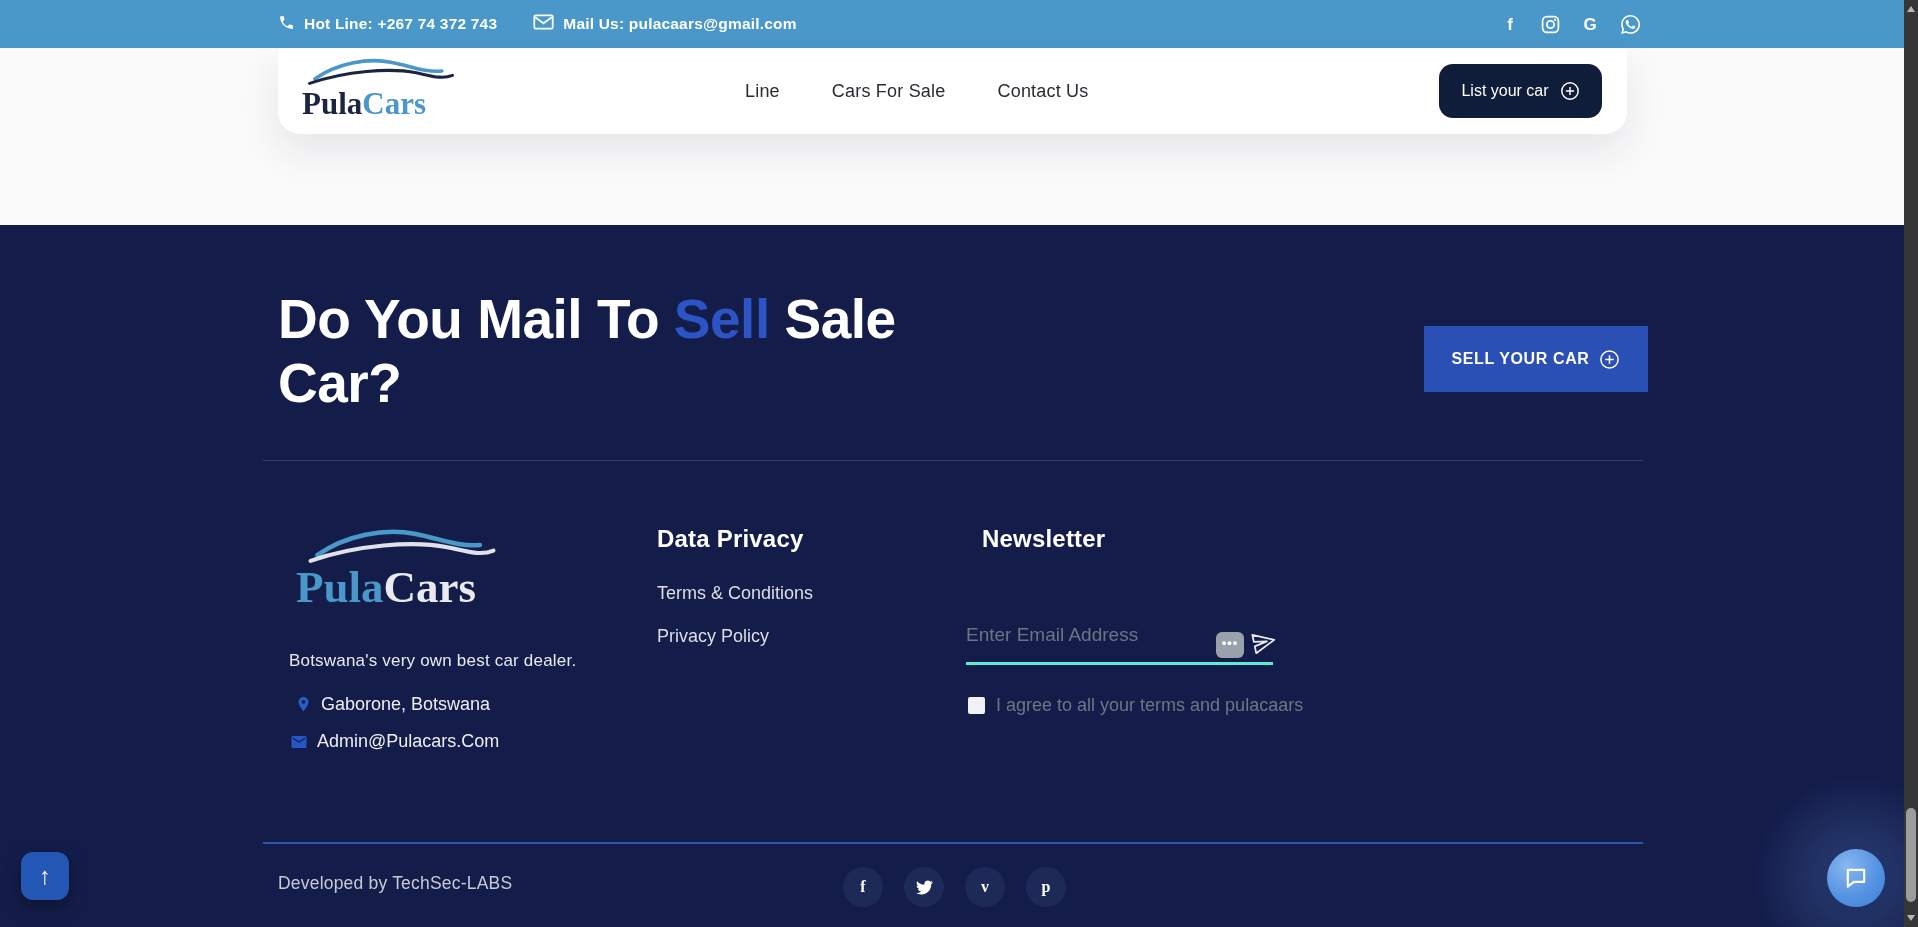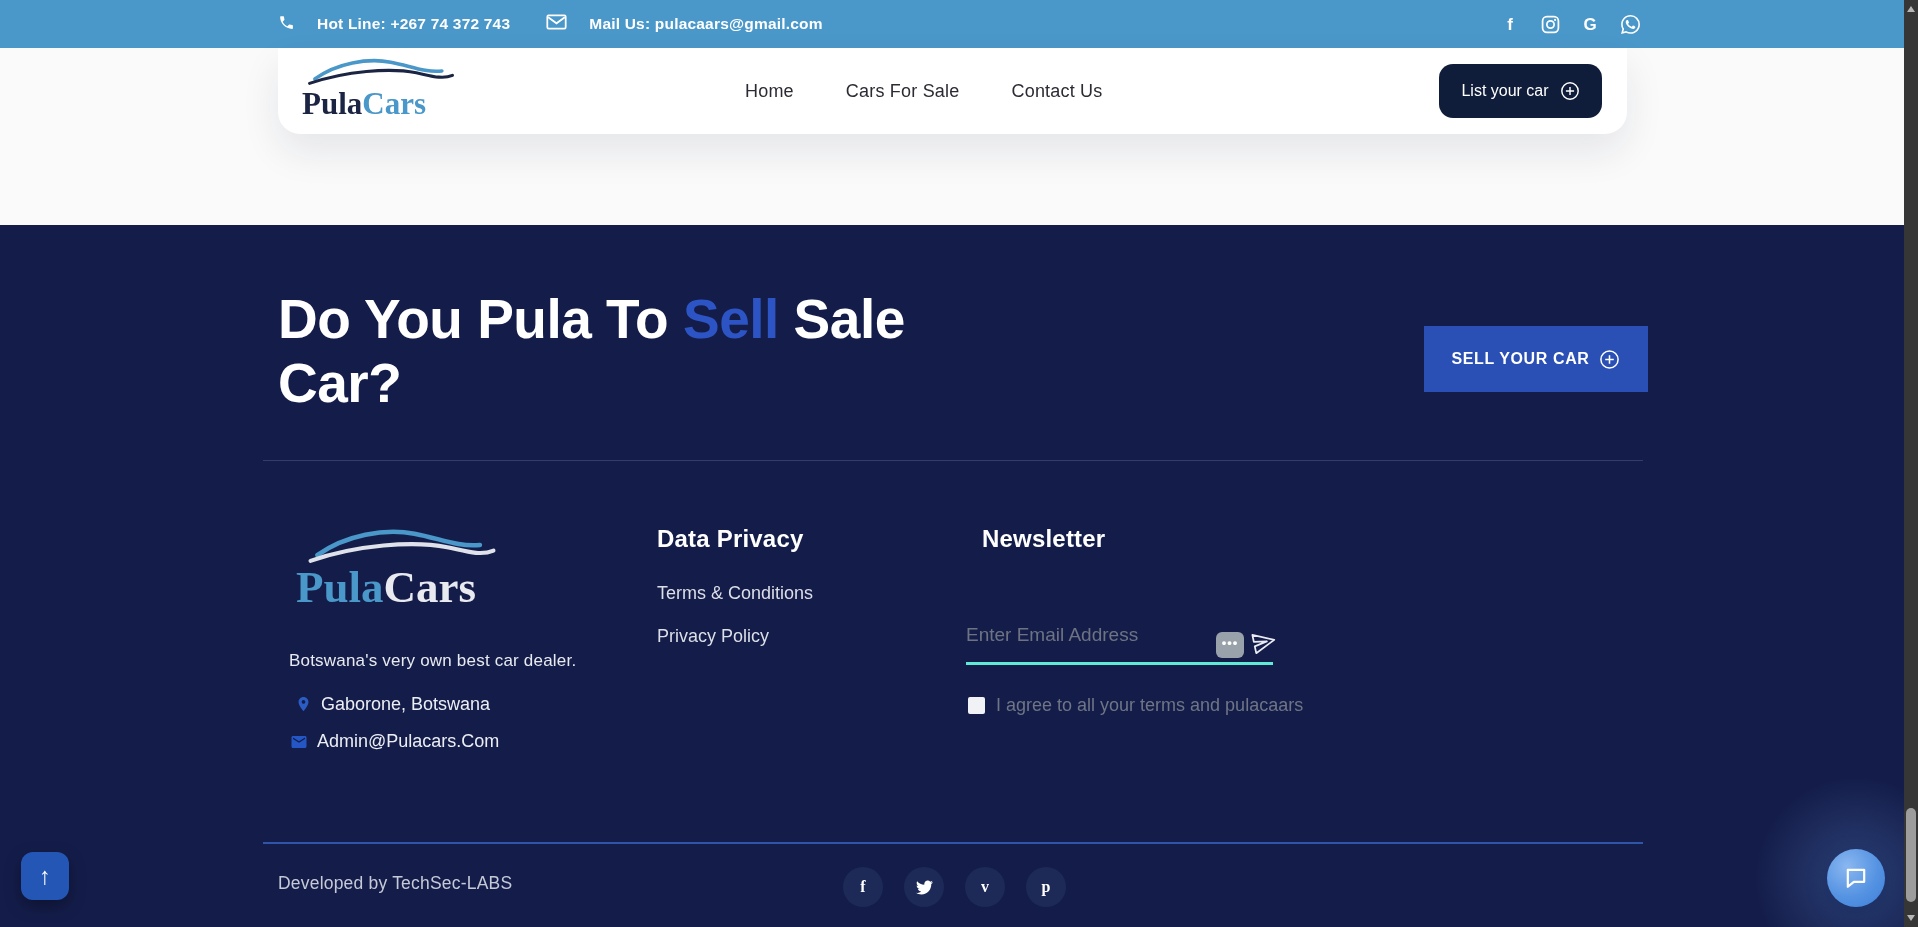--- a/index.html
+++ b/index.html
@@ -5,21 +5,21 @@
   * { margin:0; padding:0; box-sizing:border-box; }
   html,body { background:#ffffff; font-family:"Liberation Sans", sans-serif; }
   .page { position:relative; width:1918px; height:927px; overflow:hidden; background:#ffffff; }
 
   
   .top-band { position:absolute; left:0; top:0; width:1918px; height:225px; background:#fafafa; }
 
   
   .topbar { position:absolute; left:0; top:0; width:1918px; height:48px; background:#4a97c9; color:#fff; }
   .topbar-inner { position:absolute; left:278px; right:278px; top:0; height:48px; display:flex; align-items:center; }
-  .tb-item { display:flex; align-items:center; gap:22px; font-size:15.5px; font-weight:700; letter-spacing:.2px; }
+  .tb-item { display:flex; align-items:center; gap:9px; font-size:15.5px; font-weight:700; letter-spacing:.2px; }
   .tb-item + .tb-item { margin-left:36px; }
   .tb-social { position:absolute; right:0; top:0; height:48px; display:flex; align-items:center; gap:20px; }
   .tb-social .sicon { width:20px; height:20px; display:flex; align-items:center; justify-content:center; cursor:pointer; }
   .glyph-icon { color:#fff; font-weight:700; font-size:17px; line-height:1; }
 
   
   .nav-card { position:absolute; left:278px; top:48px; width:1349px; height:86px; background:#ffffff;
               border-radius:0 0 22px 22px; box-shadow:0 18px 38px rgba(25,30,70,.09); }
   .logo { position:absolute; left:24px; top:8px; width:160px; text-align:left; cursor:pointer; }
   .logo svg { display:block; margin-left:4px; }
@@ -153,36 +153,36 @@
 
   <div class="nav-card">
     <div class="logo">
       <svg width="150" height="30" viewBox="0 0 170 34" fill="none">
         <path d="M10 26 C 35 8, 70 2, 96 7 C 118 11, 134 19, 154 17" stroke="#4a97c9" stroke-width="4" stroke-linecap="round"></path>
         <path d="M4 31 C 45 17, 95 13, 125 19 C 140 22, 154 27, 166 22" stroke="#1b2442" stroke-width="3.5" stroke-linecap="round"></path>
       </svg>
       <div class="logo-text"><span class="lp1">Pula</span><span class="lp2">Cars</span></div>
     </div>
     <nav class="nav-links">
-      <span class="nav-link">Home</span>
+      <span class="nav-link">Line</span>
       <span class="nav-link">Cars For Sale</span>
       <span class="nav-link">Contact Us</span>
     </nav>
     <button class="nav-cta">
       <span>List your car</span>
       <svg width="20" height="20" viewBox="0 0 22 22" fill="none" stroke="#fff" stroke-width="1.6">
           <circle cx="11" cy="11" r="9"></circle>
           <path d="M11 6.5 V15.5 M6.5 11 H15.5"></path>
         </svg>
     </button>
   </div>
 
   <div class="hero">
 
-    <h1 class="hero-title"><span>Do You Pula To </span><span class="hl">Sell</span><span> Sale Car?</span></h1>
+    <h1 class="hero-title"><span>Do You Mail To </span><span class="hl">Sell</span><span> Sale Car?</span></h1>
 
     <button class="sell-btn">
       <span>SELL YOUR CAR</span>
       <svg width="21" height="21" viewBox="0 0 22 22" fill="none" stroke="#fff" stroke-width="1.6">
           <circle cx="11" cy="11" r="9"></circle>
           <path d="M11 6.5 V15.5 M6.5 11 H15.5"></path>
         </svg>
     </button>
 
     <div class="divider1"></div>

